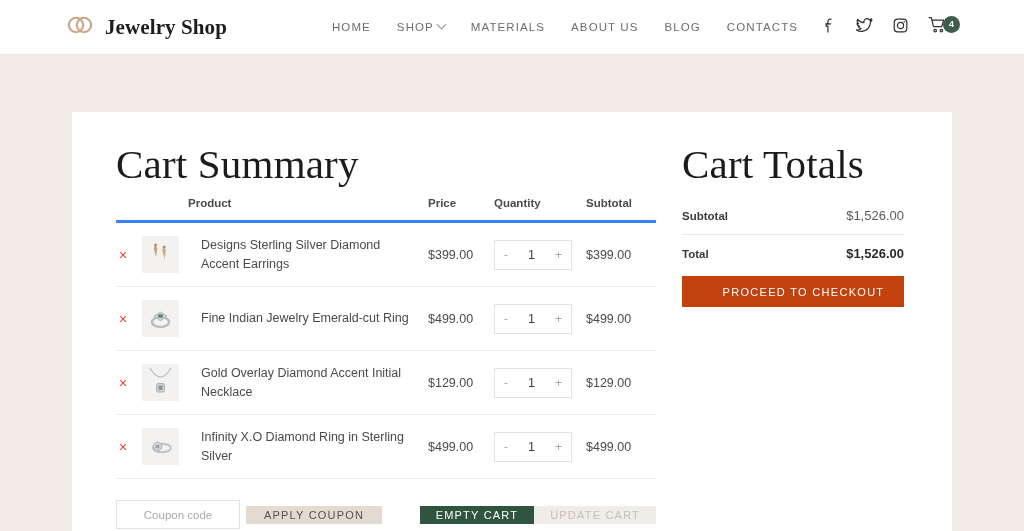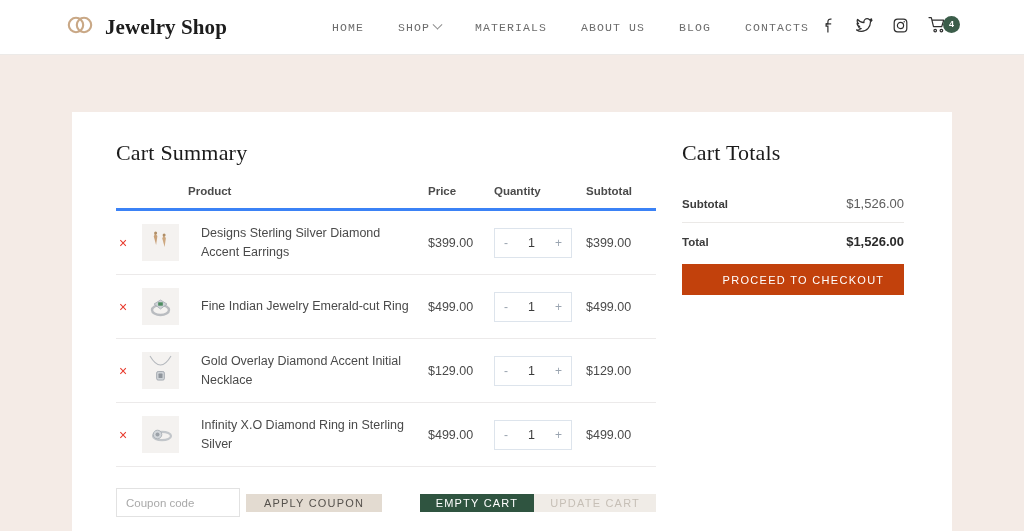--- a/index.html
+++ b/index.html
@@ -42,23 +42,22 @@
     font-size: 21px;
     font-weight: 700;
     color: #1d1d1d;
     letter-spacing: 0.1px;
     white-space: nowrap;
   }
 
   .nav {
     display: flex;
     align-items: flex-start;
-    gap: 34px;
+    gap: 26px;
     margin-left: 105px;
-    font-family: Liberation Mono, monospace;
   }
 
   .nav-item {
     font-size: 11.5px;
     letter-spacing: 1.1px;
     color: #6d6d6d;
     text-transform: uppercase;
     cursor: pointer;
     white-space: nowrap;
     display: flex;
@@ -119,25 +118,25 @@
     padding: 28px 48px 40px 22px;
     display: flex;
     gap: 26px;
   }
 
   .col-left { width: 562px; flex: 0 0 562px; padding-left: 22px; }
   .col-right { flex: 1; padding-top: 0px; }
 
   .section-title {
     font-family: "Liberation Serif", serif;
-    font-size: 22px;
+    font-size: 41px;
     font-weight: 400;
     color: #1b1b1b;
     letter-spacing: 0.2px;
-    margin-bottom: 19px;
+    margin-bottom: 9px;
   }
 
   
   .cart-table {
     width: 100%;
     border-collapse: collapse;
   }
 
   .cart-table thead th {
     font-size: 11.5px;
@@ -242,20 +241,21 @@
   .coupon-input {
     width: 124px;
     height: 29px;
     border: 1px solid #e2e2e2;
     background: #ffffff;
     font-family: "Liberation Sans", sans-serif;
     font-size: 11.5px;
     color: #4a4a4a;
     padding: 0 9px;
     outline: none;
+    text-align: center;
   }
   .coupon-input::placeholder { color: #a9a9a9; }
 
   .btn {
     height: 18px;
     border: none;
     font-family: "Liberation Sans", sans-serif;
     font-size: 11px;
     letter-spacing: 1.2px;
     text-transform: uppercase;

